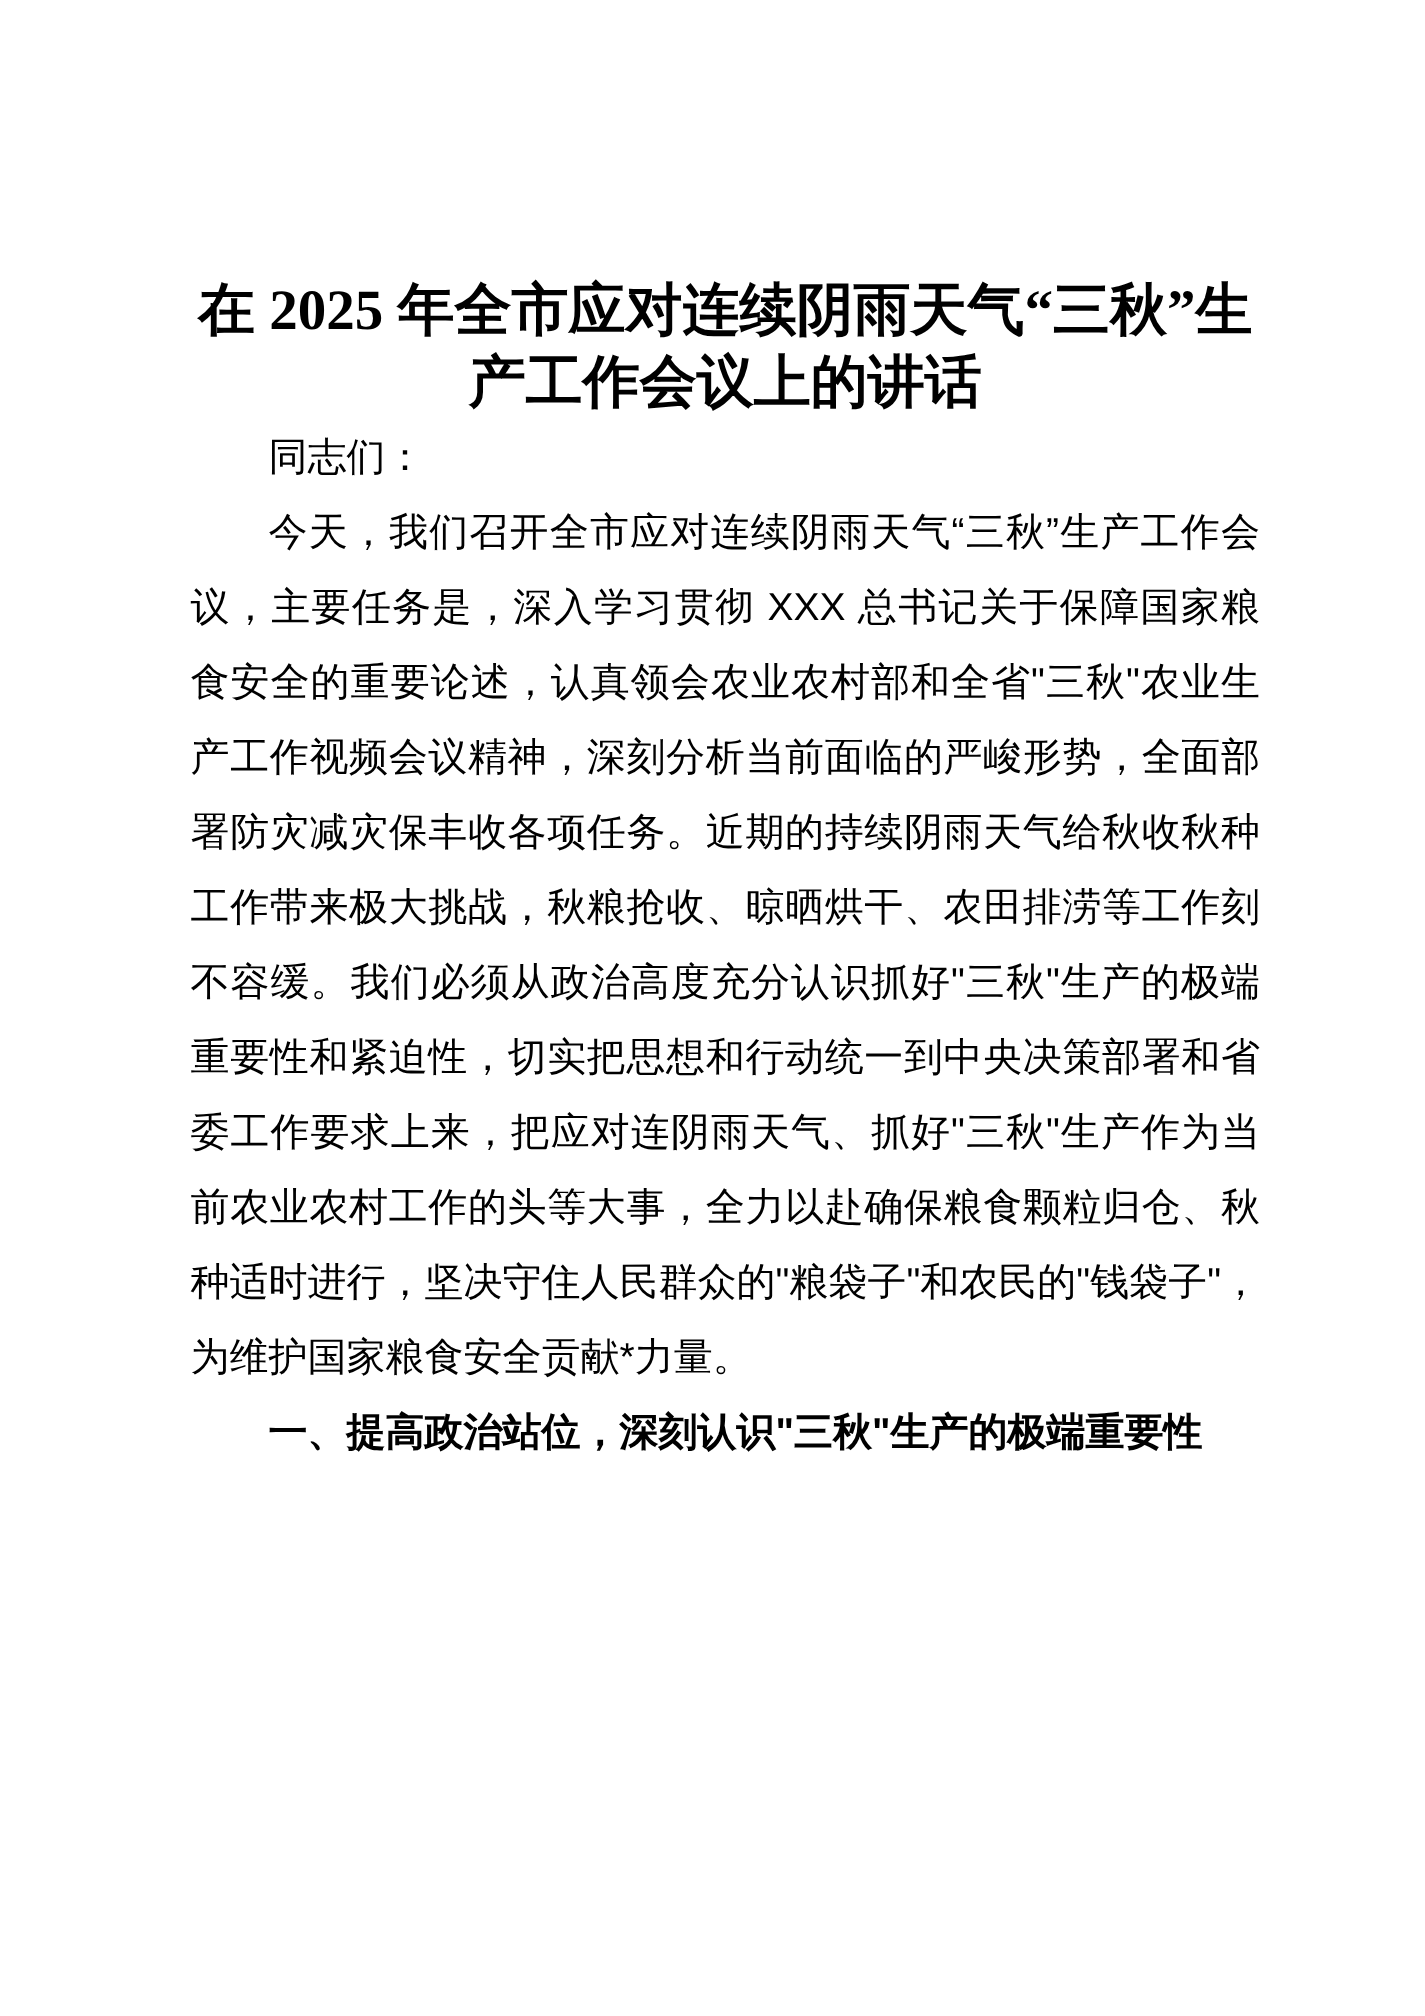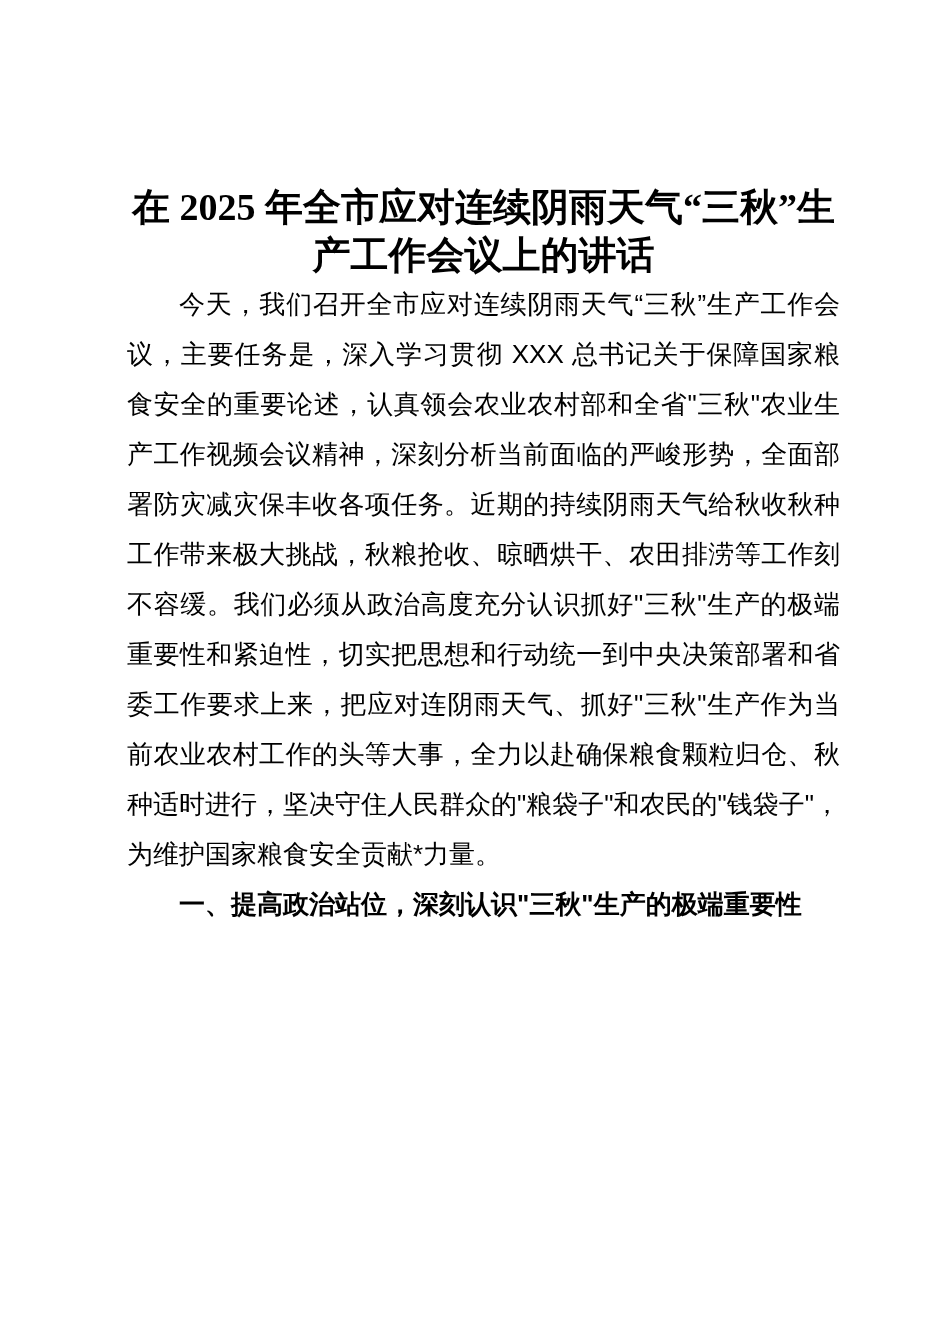--- a/index.html
+++ b/index.html
@@ -45,19 +45,20 @@
     text-align: left;
   }
 </style>
 </head>
 <body>
 
 <div class="page">
   <h1 class="doc-title">在 2025 年全市应对连续阴雨天气“三秋”生产工作会议上的讲话</h1>
 
   <div class="doc-body">
+    <p>同志们：</p>
 
     <p>今天，我们召开全市应对连续阴雨天气“三秋”生产工作会议，主要任务是，深入学习贯彻 XXX 总书记关于保障国家粮食安全的重要论述，认真领会农业农村部和全省"三秋"农业生产工作视频会议精神，深刻分析当前面临的严峻形势，全面部署防灾减灾保丰收各项任务。近期的持续阴雨天气给秋收秋种工作带来极大挑战，秋粮抢收、晾晒烘干、农田排涝等工作刻不容缓。我们必须从政治高度充分认识抓好"三秋"生产的极端重要性和紧迫性，切实把思想和行动统一到中央决策部署和省委工作要求上来，把应对连阴雨天气、抓好"三秋"生产作为当前农业农村工作的头等大事，全力以赴确保粮食颗粒归仓、秋种适时进行，坚决守住人民群众的"粮袋子"和农民的"钱袋子"，为维护国家粮食安全贡献*力量。</p>
 
     <p class="section-heading">一、提高政治站位，深刻认识"三秋"生产的极端重要性</p>
 
   </div>
 </div>
 
 </body></html>

